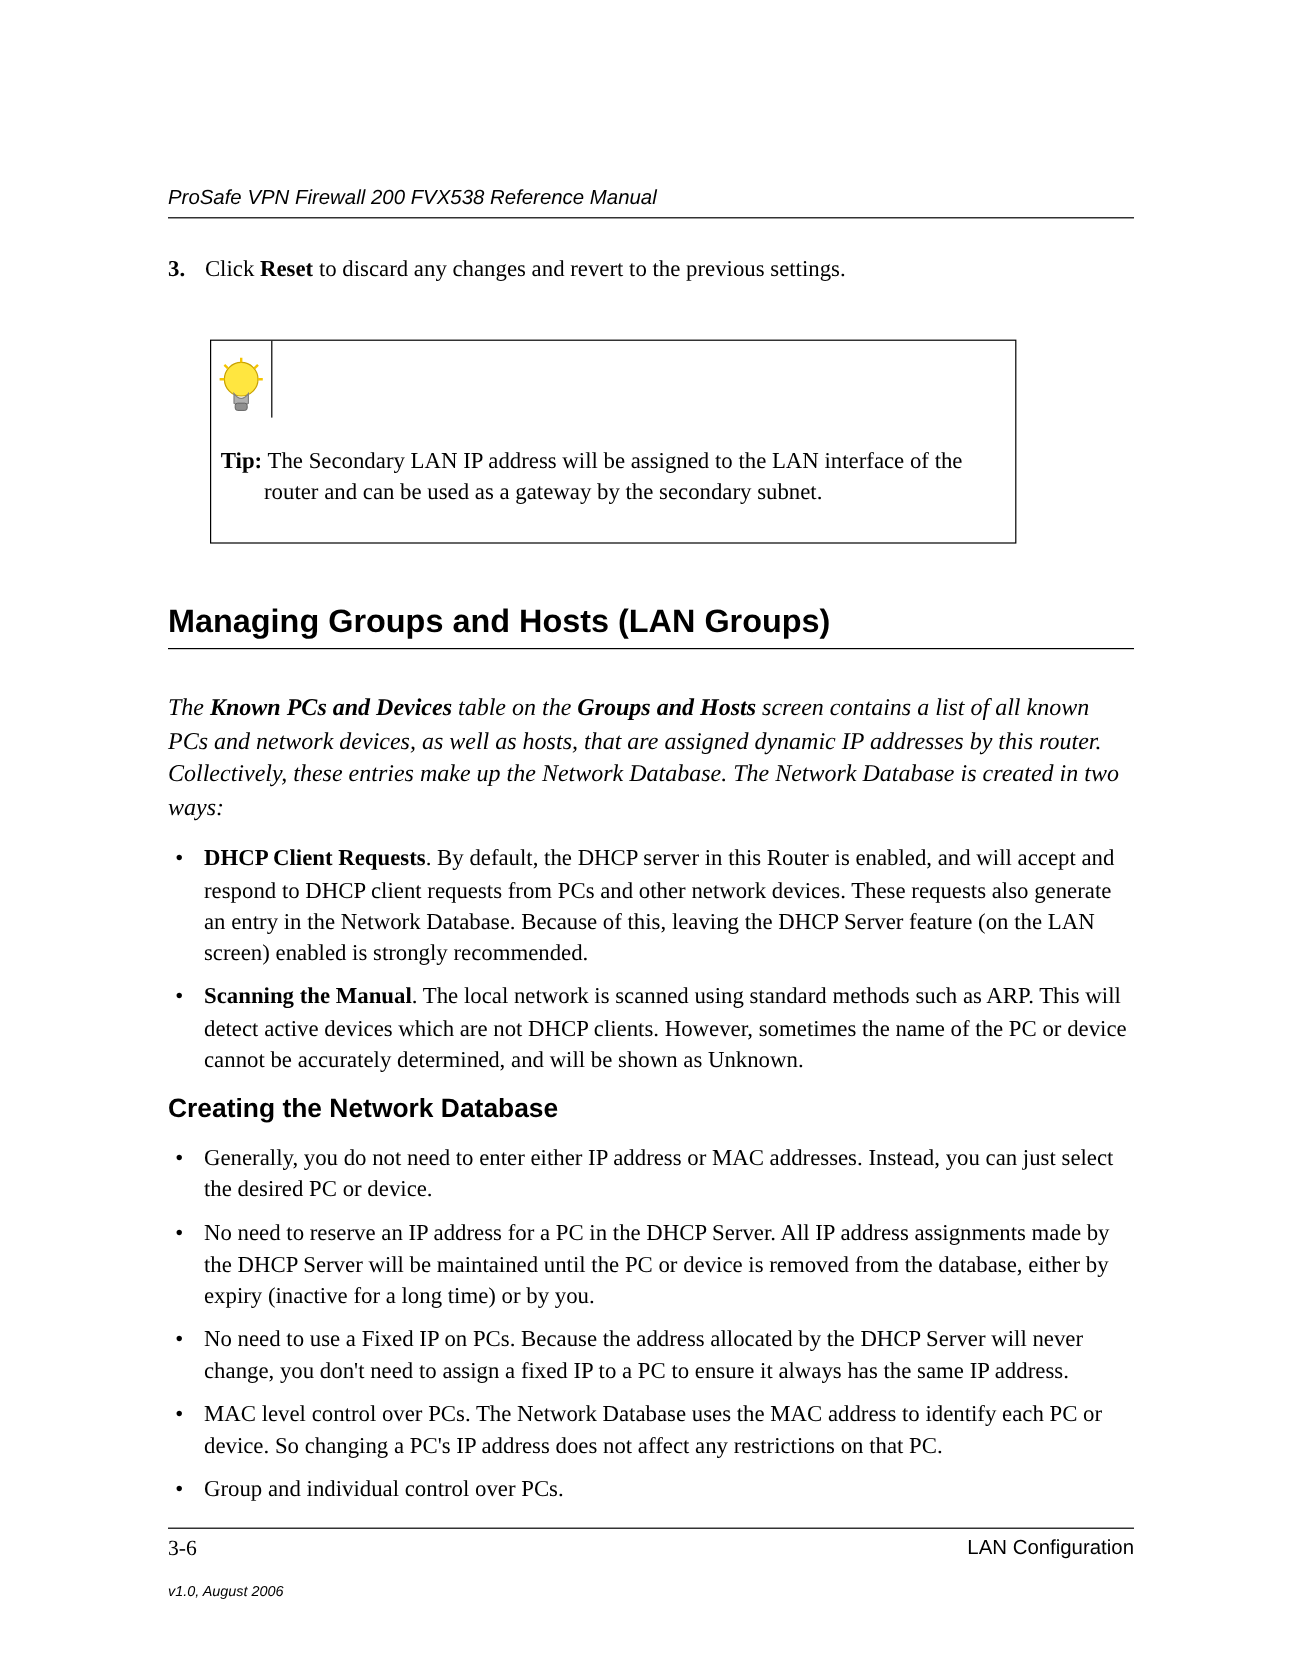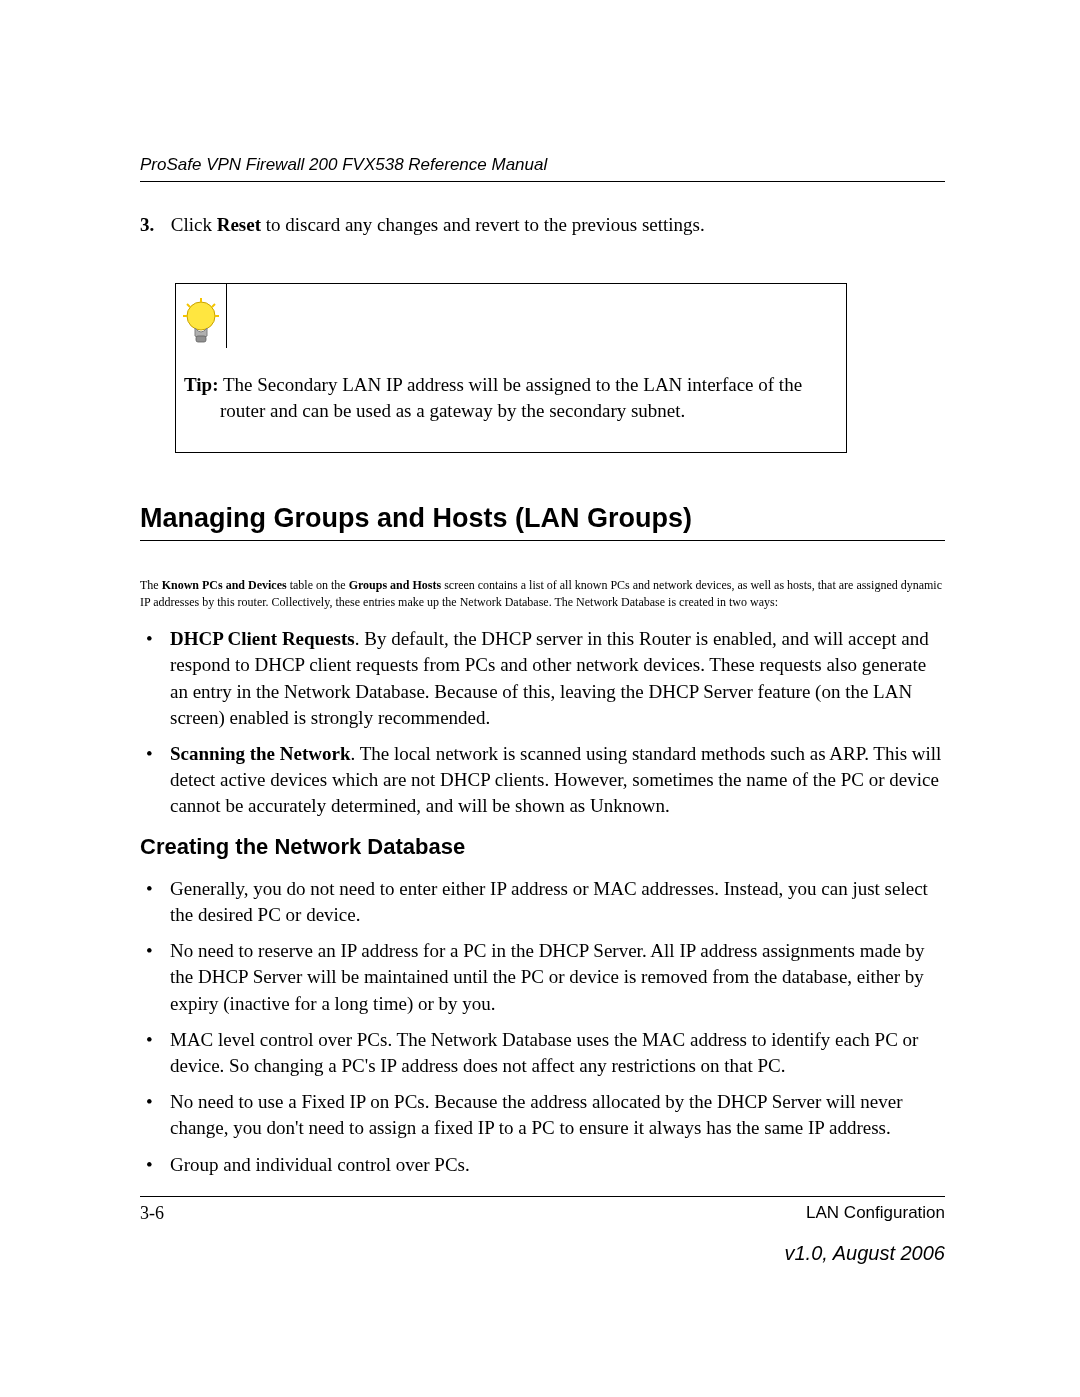--- a/index.html
+++ b/index.html
@@ -61,23 +61,24 @@
   .tip-label { font-weight: bold; }
   .h1 {
     font-family: Arial, Helvetica, sans-serif;
     font-weight: bold;
     font-size: 27px;
     border-bottom: 1.5px solid #000;
     padding-bottom: 6px;
     margin: 0 0 36px 0;
   }
   .body-p {
-    font-size: 12px;
+    font-size: 20px;
     line-height: 1.38;
     margin: 0 0 10px 0;
+    font-style: italic;
   }
   ul.bullets {
     list-style: none;
     padding: 0;
     margin: 16px 0 14px 0;
   }
   ul.bullets > li {
     position: relative;
     padding-left: 30px;
     font-size: 19px;
@@ -104,24 +105,24 @@
     display: flex;
     justify-content: space-between;
     font-size: 17px;
     font-family: Arial, Helvetica, sans-serif;
   }
   .footer-rule .pnum {
     font-family: "Times New Roman", Times, serif;
     font-size: 18px;
   }
   .version-line {
-    text-align: right;
+    text-align: left;
     font-family: Arial, Helvetica, sans-serif;
     font-style: italic;
-    font-size: 20px;
+    font-size: 12px;
     margin-top: 18px;
   }
   .bulb-svg { width: 40px; height: 50px; }
 </style>
 </head>
 <body>
 
 <div class="page">
 
   <div class="running-header">ProSafe VPN Firewall 200 FVX538 Reference Manual</div>
@@ -156,32 +157,32 @@
 
   <p class="body-p">
     <span>The </span><b>Known PCs and Devices</b><span> table on the </span><b>Groups and Hosts</b><span> screen contains a list of all known PCs and network devices, as well as hosts, that are assigned dynamic IP addresses by this router. Collectively, these entries make up the Network Database. The Network Database is created in two ways:</span>
   </p>
 
   <ul class="bullets">
     <li>
       <b>DHCP Client Requests</b><span>. By default, the DHCP server in this Router is enabled, and will accept and respond to DHCP client requests from PCs and other network devices. These requests also generate an entry in the Network Database. Because of this, leaving the DHCP Server feature (on the LAN screen) enabled is strongly recommended.</span>
     </li>
     <li>
-      <b>Scanning the Network</b><span>. The local network is scanned using standard methods such as ARP. This will detect active devices which are not DHCP clients. However, sometimes the name of the PC or device cannot be accurately determined, and will be shown as Unknown.</span>
+      <b>Scanning the Manual</b><span>. The local network is scanned using standard methods such as ARP. This will detect active devices which are not DHCP clients. However, sometimes the name of the PC or device cannot be accurately determined, and will be shown as Unknown.</span>
     </li>
   </ul>
 
   <div class="h2">Creating the Network Database</div>
 
 
   <ul class="bullets">
     <li>Generally, you do not need to enter either IP address or MAC addresses. Instead, you can just select the desired PC or device.</li>
     <li>No need to reserve an IP address for a PC in the DHCP Server. All IP address assignments made by the DHCP Server will be maintained until the PC or device is removed from the database, either by expiry (inactive for a long time) or by you.</li>
+    <li>No need to use a Fixed IP on PCs. Because the address allocated by the DHCP Server will never change, you don't need to assign a fixed IP to a PC to ensure it always has the same IP address.</li>
     <li>MAC level control over PCs. The Network Database uses the MAC address to identify each PC or device. So changing a PC's IP address does not affect any restrictions on that PC.</li>
-    <li>No need to use a Fixed IP on PCs. Because the address allocated by the DHCP Server will never change, you don't need to assign a fixed IP to a PC to ensure it always has the same IP address.</li>
     <li>Group and individual control over PCs.</li>
   </ul>
 
   <div class="footer-rule">
     <span class="pnum">3-6</span>
     <span>LAN Configuration</span>
   </div>
   <div class="version-line">v1.0, August 2006</div>
 
 </div>

